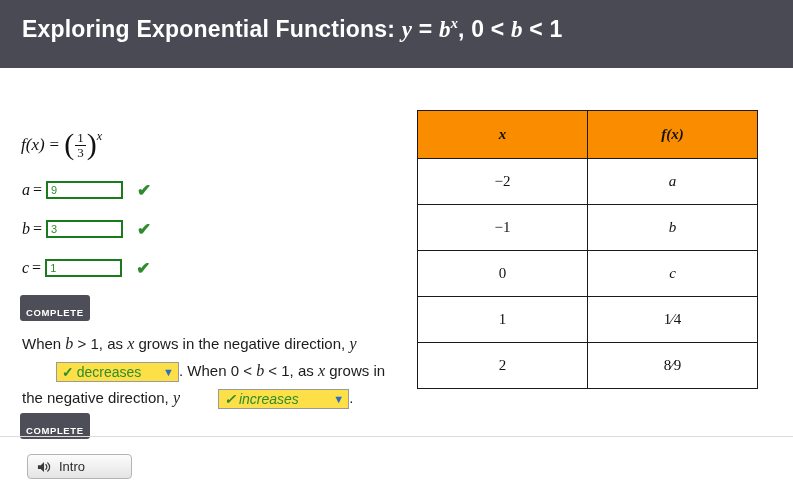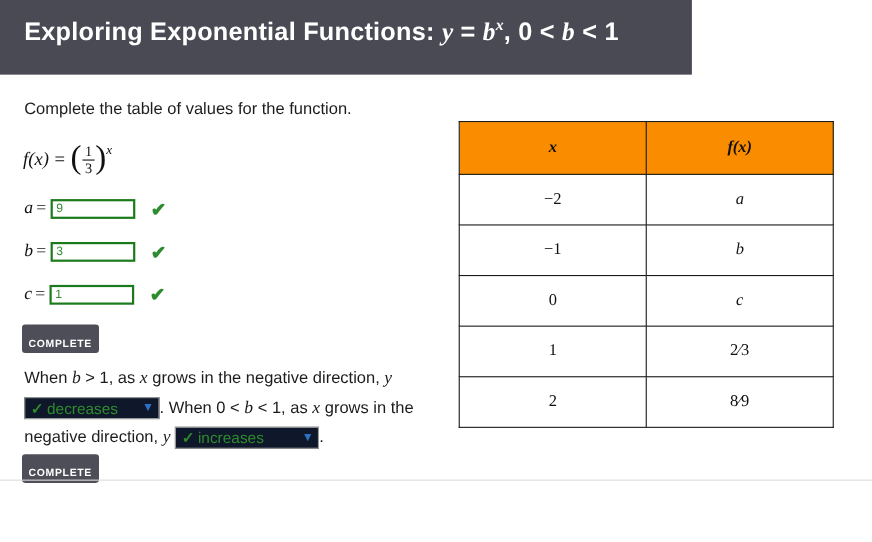--- a/index.html
+++ b/index.html
@@ -13,21 +13,21 @@
     font-family: "Liberation Sans", sans-serif;
     overflow: hidden;
     position: relative;
   }
 
   
   .header-bar {
     position: absolute;
     left: 0;
     top: 0;
-    width: 629px;
+    width: 793px;
     height: 68px;
     background: #4a4a55;
     box-sizing: border-box;
   }
   .header-title {
     position: absolute;
     left: 22px;
     top: 15px;
     color: #ffffff;
     font-size: 23px;
@@ -183,46 +183,47 @@
   }
   .para-block .mi {
     font-family: "Liberation Serif", serif;
     font-style: italic;
     font-size: 16px;
   }
   .sel {
     display: inline-block;
     position: relative;
     border: 1px solid #9a9a9a;
-    background: #0f172a;
+    background: #fde047;
     color: #2e8b2e;
     font-size: 14px;
     font-family: "Liberation Sans", sans-serif;
     height: 20px;
     line-height: 19px;
     padding: 0 20px 1px 5px;
     vertical-align: middle;
     box-sizing: border-box;
     white-space: nowrap;
+    margin-left: 34px;
   }
   .sel .tick {
     color: #2e8b2e;
     font-weight: bold;
     margin-right: 3px;
   }
   .sel .caret {
     position: absolute;
     right: 4px;
     top: 0;
     color: #2d6fc4;
     font-size: 11px;
     line-height: 19px;
   }
   .sel.wide1 { width: 123px; }
-  .sel.wide2 { width: 131px; }
+  .sel.wide2 { width: 131px; font-style: italic; }
 
   
   .vtable {
     position: absolute;
     left: 417px;
     top: 42px;
     width: 341px;
     border-collapse: collapse;
     table-layout: fixed;
   }
@@ -285,21 +286,20 @@
 <body>
 
 <div class="header-bar">
   <div class="header-title">
     <span>Exploring Exponential Functions: </span><span class="mvar">y</span><span> = </span><span class="mvar">b</span><sup>x</sup><span>, 0 &lt; </span><span class="mvar">b</span><span> &lt; 1</span>
   </div>
 </div>
 
 <div class="content">
 
-  <div class="prompt-line">Complete the table of values for the function.</div>
 
   <div class="func-expr">
     <span class="fname">f(x)</span>
     <span class="eq">=</span>
     <span class="paren">(</span>
     <span class="frac">
       <span class="num">1</span>
       <span class="den">3</span>
     </span>
     <span class="paren">)</span>
@@ -350,25 +350,33 @@
       <tr>
         <td>−1</td>
         <td class="ital">b</td>
       </tr>
       <tr>
         <td>0</td>
         <td class="ital">c</td>
       </tr>
       <tr>
         <td>1</td>
-        <td>2⁄3</td>
+        <td>1⁄4</td>
       </tr>
       <tr>
         <td>2</td>
         <td>8⁄9</td>
       </tr>
     </tbody>
   </table>
 
   <div class="separator"></div>
 
+  <div class="intro-button">
+    <svg class="speaker" viewBox="0 0 16 14">
+      <path d="M1 5 L4 5 L7.5 1.6 L7.5 12.4 L4 9 L1 9 Z" fill="#3a3a3a"></path>
+      <path d="M9.4 4.4 A3.6 3.6 0 0 1 9.4 9.6" stroke="#3a3a3a" stroke-width="1.3" fill="none" stroke-linecap="round"></path>
+      <path d="M11.4 2.6 A5.8 5.8 0 0 1 11.4 11.4" stroke="#3a3a3a" stroke-width="1.3" fill="none" stroke-linecap="round"></path>
+    </svg>
+    <span class="intro-label">Intro</span>
+  </div>
 
 </div>
 
 </body></html>

